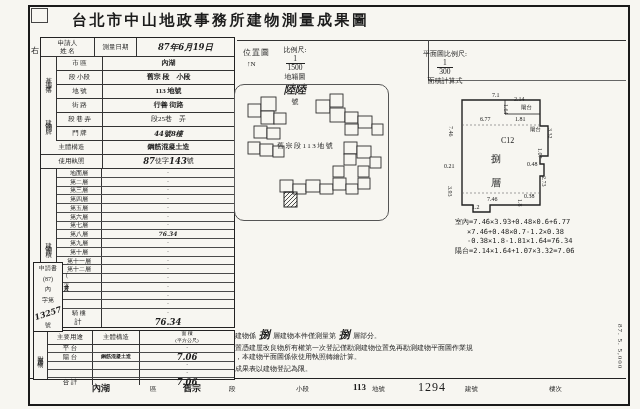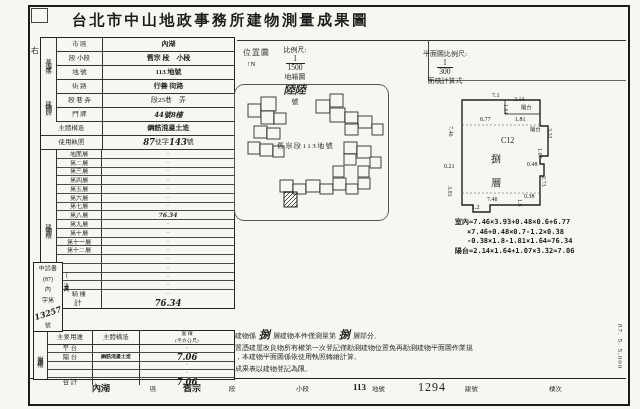--- a/index.html
+++ b/index.html
@@ -74,21 +74,21 @@
   .frac .den{border-top:1px solid #222;padding:0 2px;}
   .sheet{font-size:11px;margin:0 2px;}
   .parcel{position:absolute;left:277px;top:141px;font-size:7px;letter-spacing:1.5px;}
 
   
   .plansvg{position:absolute;left:440px;top:86px;}
   .dimlayer{position:absolute;left:0;top:0;width:640px;height:409px;pointer-events:none;}
   .dim{position:absolute;font-size:6px;white-space:nowrap;color:#222;}
   .dim.v{writing-mode:vertical-rl;text-orientation:mixed;}
   .calc{position:absolute;left:455px;top:218px;font-size:7px;line-height:9.5px;
-        font-family:"DejaVu Sans Mono","Liberation Mono",monospace;white-space:nowrap;font-weight:bold;}
+        font-family:"DejaVu Sans Mono","Liberation Mono",monospace;white-space:nowrap;}
   .calc .cont{padding-left:12px;}
 
   
   .notes{position:absolute;left:211px;top:331px;width:262px;font-size:7px;line-height:9px;}
   .note{display:flex;margin-bottom:3px;}
   .note .no{width:17px;flex:none;}
   .note .body{flex:1;}
   .bigchar{font-size:11px;line-height:8px;padding:0 3px;}
 
   
@@ -106,20 +106,28 @@
   <div class="corner-box"></div>
   <div class="left-mark">右</div>
   <div class="title">台北市中山地政事務所建物測量成果圖</div>
 
   <div class="rule rule-top"></div>
   <div class="vline-mid"></div>
   <div class="rule rule-right"></div>
   <div class="rule rule-footer"></div>
 
   <div class="ltable">
+    <div class="trow h18">
+      <div class="cell applicant">
+        <span>申請人</span>
+        <span>姓 名</span>
+      </div>
+      <div class="cell small" style="width:41px">測量日期</div>
+      <div class="cell f1 hand hv">87年6月19日</div>
+    </div>
 
     <div class="tgroup">
       <div class="gcol">
         <span class="v">基地座落</span>
         </div>
       <div class="grows">
         <div class="trow h13">
           <div class="cell small" style="width:45px">市 區</div>
           <div class="cell f1 stamp">內湖</div>
           </div>

